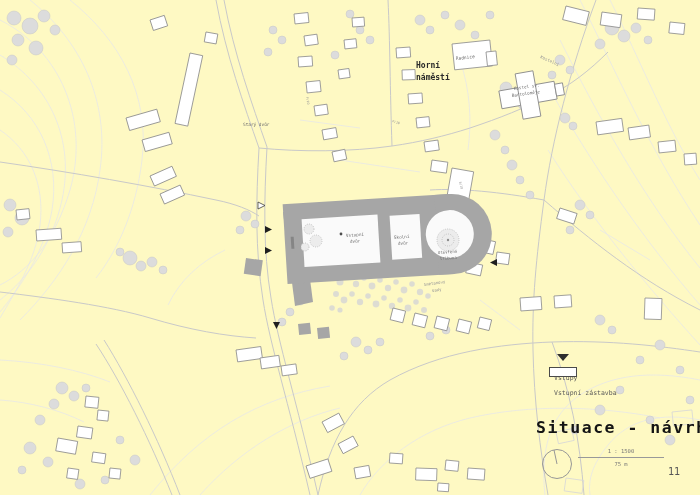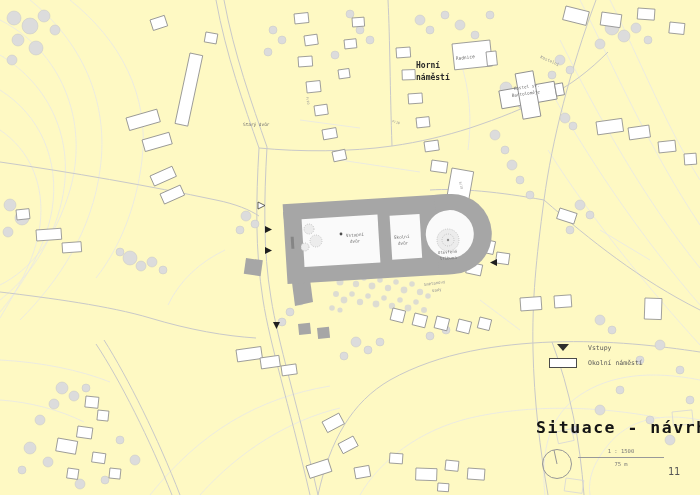--- a/index.html
+++ b/index.html
@@ -1,21 +1,21 @@
 <!DOCTYPE html>
 <html><head>
 <meta charset="utf-8">
 <style>
   html,body{margin:0;padding:0;background:#e9e9e9;}
   .sheet{position:relative;width:700px;height:495px;background:#fef9c3;overflow:hidden;
          font-family:"DejaVu Sans Mono","Liberation Mono",monospace;padding-left:37px;}
   .sheet svg{position:absolute;left:0;top:0;}
   .overlay{position:absolute;}
   .legend{left:546px;top:340px;width:150px;}
-  .legend-row{display:flex;align-items:center;height:15px;}
+  .legend-row{display:flex;height:15px;flex-direction:column;}
   .lg-marker{width:34px;display:flex;justify-content:center;align-items:center;flex:0 0 34px;}
   .tri-solid{width:0;height:0;border-left:6px solid transparent;border-right:6px solid transparent;border-top:7px solid #2e2e2e;}
   .tri-small{width:0;height:0;border-left:5px solid transparent;border-right:5px solid transparent;border-top:6px solid #3a3a3a;}
   .sw-gray{width:26px;height:8px;background:#a6a6a6;border:1px solid #4a4a4a;}
   .sw-white{width:26px;height:8px;background:#ffffff;border:1px solid #4a4a4a;}
   .lg-label{font-size:6.5px;color:#5a5a5a;margin-left:8px;white-space:nowrap;}
   .title{left:536px;top:418px;font-size:16.5px;font-weight:bold;color:#141414;letter-spacing:1.5px;white-space:nowrap;}
   .scalebar{left:578px;top:448px;width:86px;text-align:center;color:#787878;}
   .scale-ratio{font-size:5.5px;border-bottom:1px solid #999;padding-bottom:3px;}
   .scale-len{font-size:5.5px;padding-top:3px;}
@@ -339,21 +339,21 @@
     <div class="legend-row">
       <span class="lg-marker">
           <span class="tri-solid"></span>
         </span>
       <span class="lg-label">Vstupy</span>
     </div>
     <div class="legend-row">
       <span class="lg-marker">
           <span class="sw-white"></span>
         </span>
-      <span class="lg-label">Okolní náměstí</span>
+      <span class="lg-label">Vstupní zástavba</span>
     </div>
   </div>
 
   <div class="overlay title">Situace - návrh</div>
   <div class="overlay scalebar">
     <div class="scale-ratio">1 : 1500</div>
     <div class="scale-len">75 m</div>
   </div>
   <div class="overlay pageno">11</div>
 </div>

